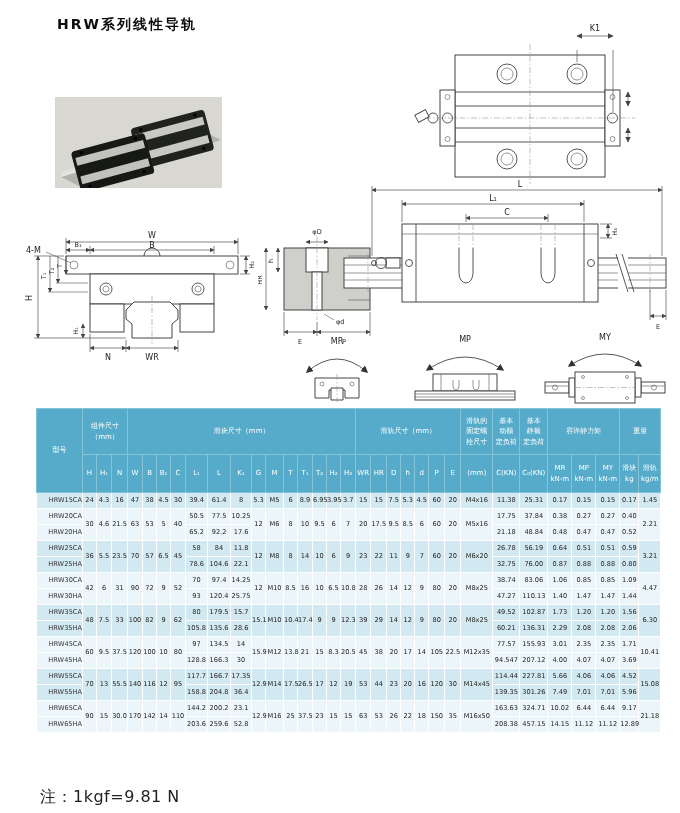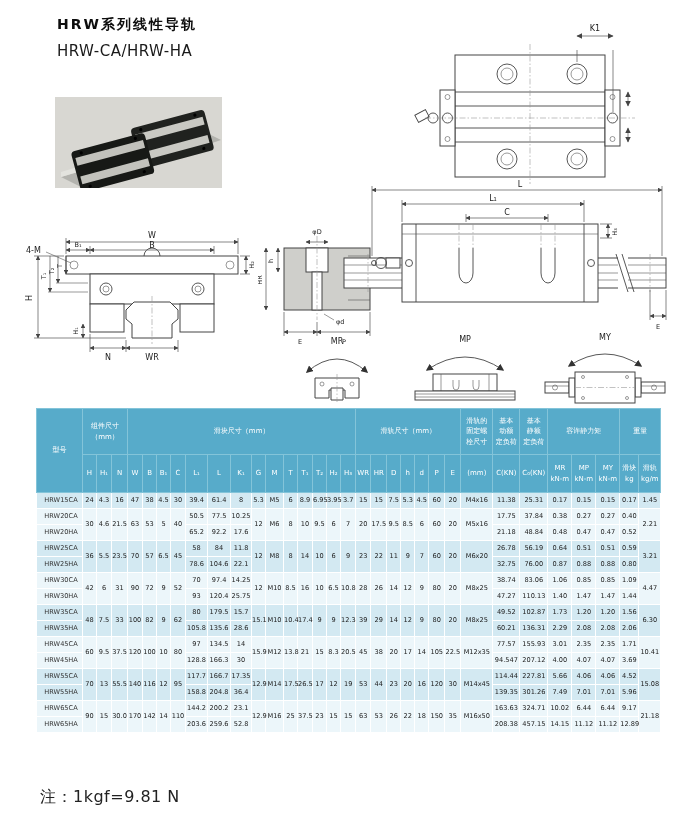--- a/index.html
+++ b/index.html
@@ -23,29 +23,28 @@
   table.spec{position:absolute;left:36px;top:408px;width:609px;border-collapse:collapse;
              table-layout:fixed;text-align:center}
   .spec th{background:#57abca;color:#fff;font-weight:normal;border:1px solid #83c4d9;
            white-space:pre-line;font-size:7px;padding:1px 0;vertical-align:middle;line-height:1.45}
   .spec th.h1{font-size:7px;height:46px}
   .spec th.h2{height:38px}
   .spec td{border:1px solid #fff;padding:1px 0;height:16px;font-size:6.6px;line-height:1.2;
            vertical-align:middle;color:#222}
   .spec tr.dark td{background:#d3e9f2}
   .spec tr.light td{background:#ecf6fa}
-  .spec td.model{text-align:center;padding-left:3px;color:#333}
+  .spec td.model{text-align:right;padding-left:3px;color:#333}
   .note{position:absolute;left:40px;top:787px;font-size:16px;color:#222;letter-spacing:.5px}
 </style>
 </head>
 <body>
 
 <div class="titleblock">
   <div class="title">HRW系列线性导轨</div>
-  <div class="modelline">HRW-CA/HRW-HA</div>
 </div>
 
 <svg class="panel" style="left:55px;top:97px" width="167" height="91" viewBox="0 0 167 91">
   <rect width="167" height="91" fill="#d8d7d2"></rect>
   <polygon points="6,80 152,36 166,43 26,90" fill="#b3b3ae"></polygon>
   <polygon points="6,75 152,31 152,36 6,80" fill="#e3e3de"></polygon>
   <g transform="rotate(-15 115 45)">
     <rect x="80" y="22" width="76" height="42" rx="4" fill="#20221f"></rect>
     <rect x="83" y="29" width="70" height="8" fill="#c9c9c3"></rect>
     <rect x="83" y="48" width="70" height="8" fill="#c9c9c3"></rect>

